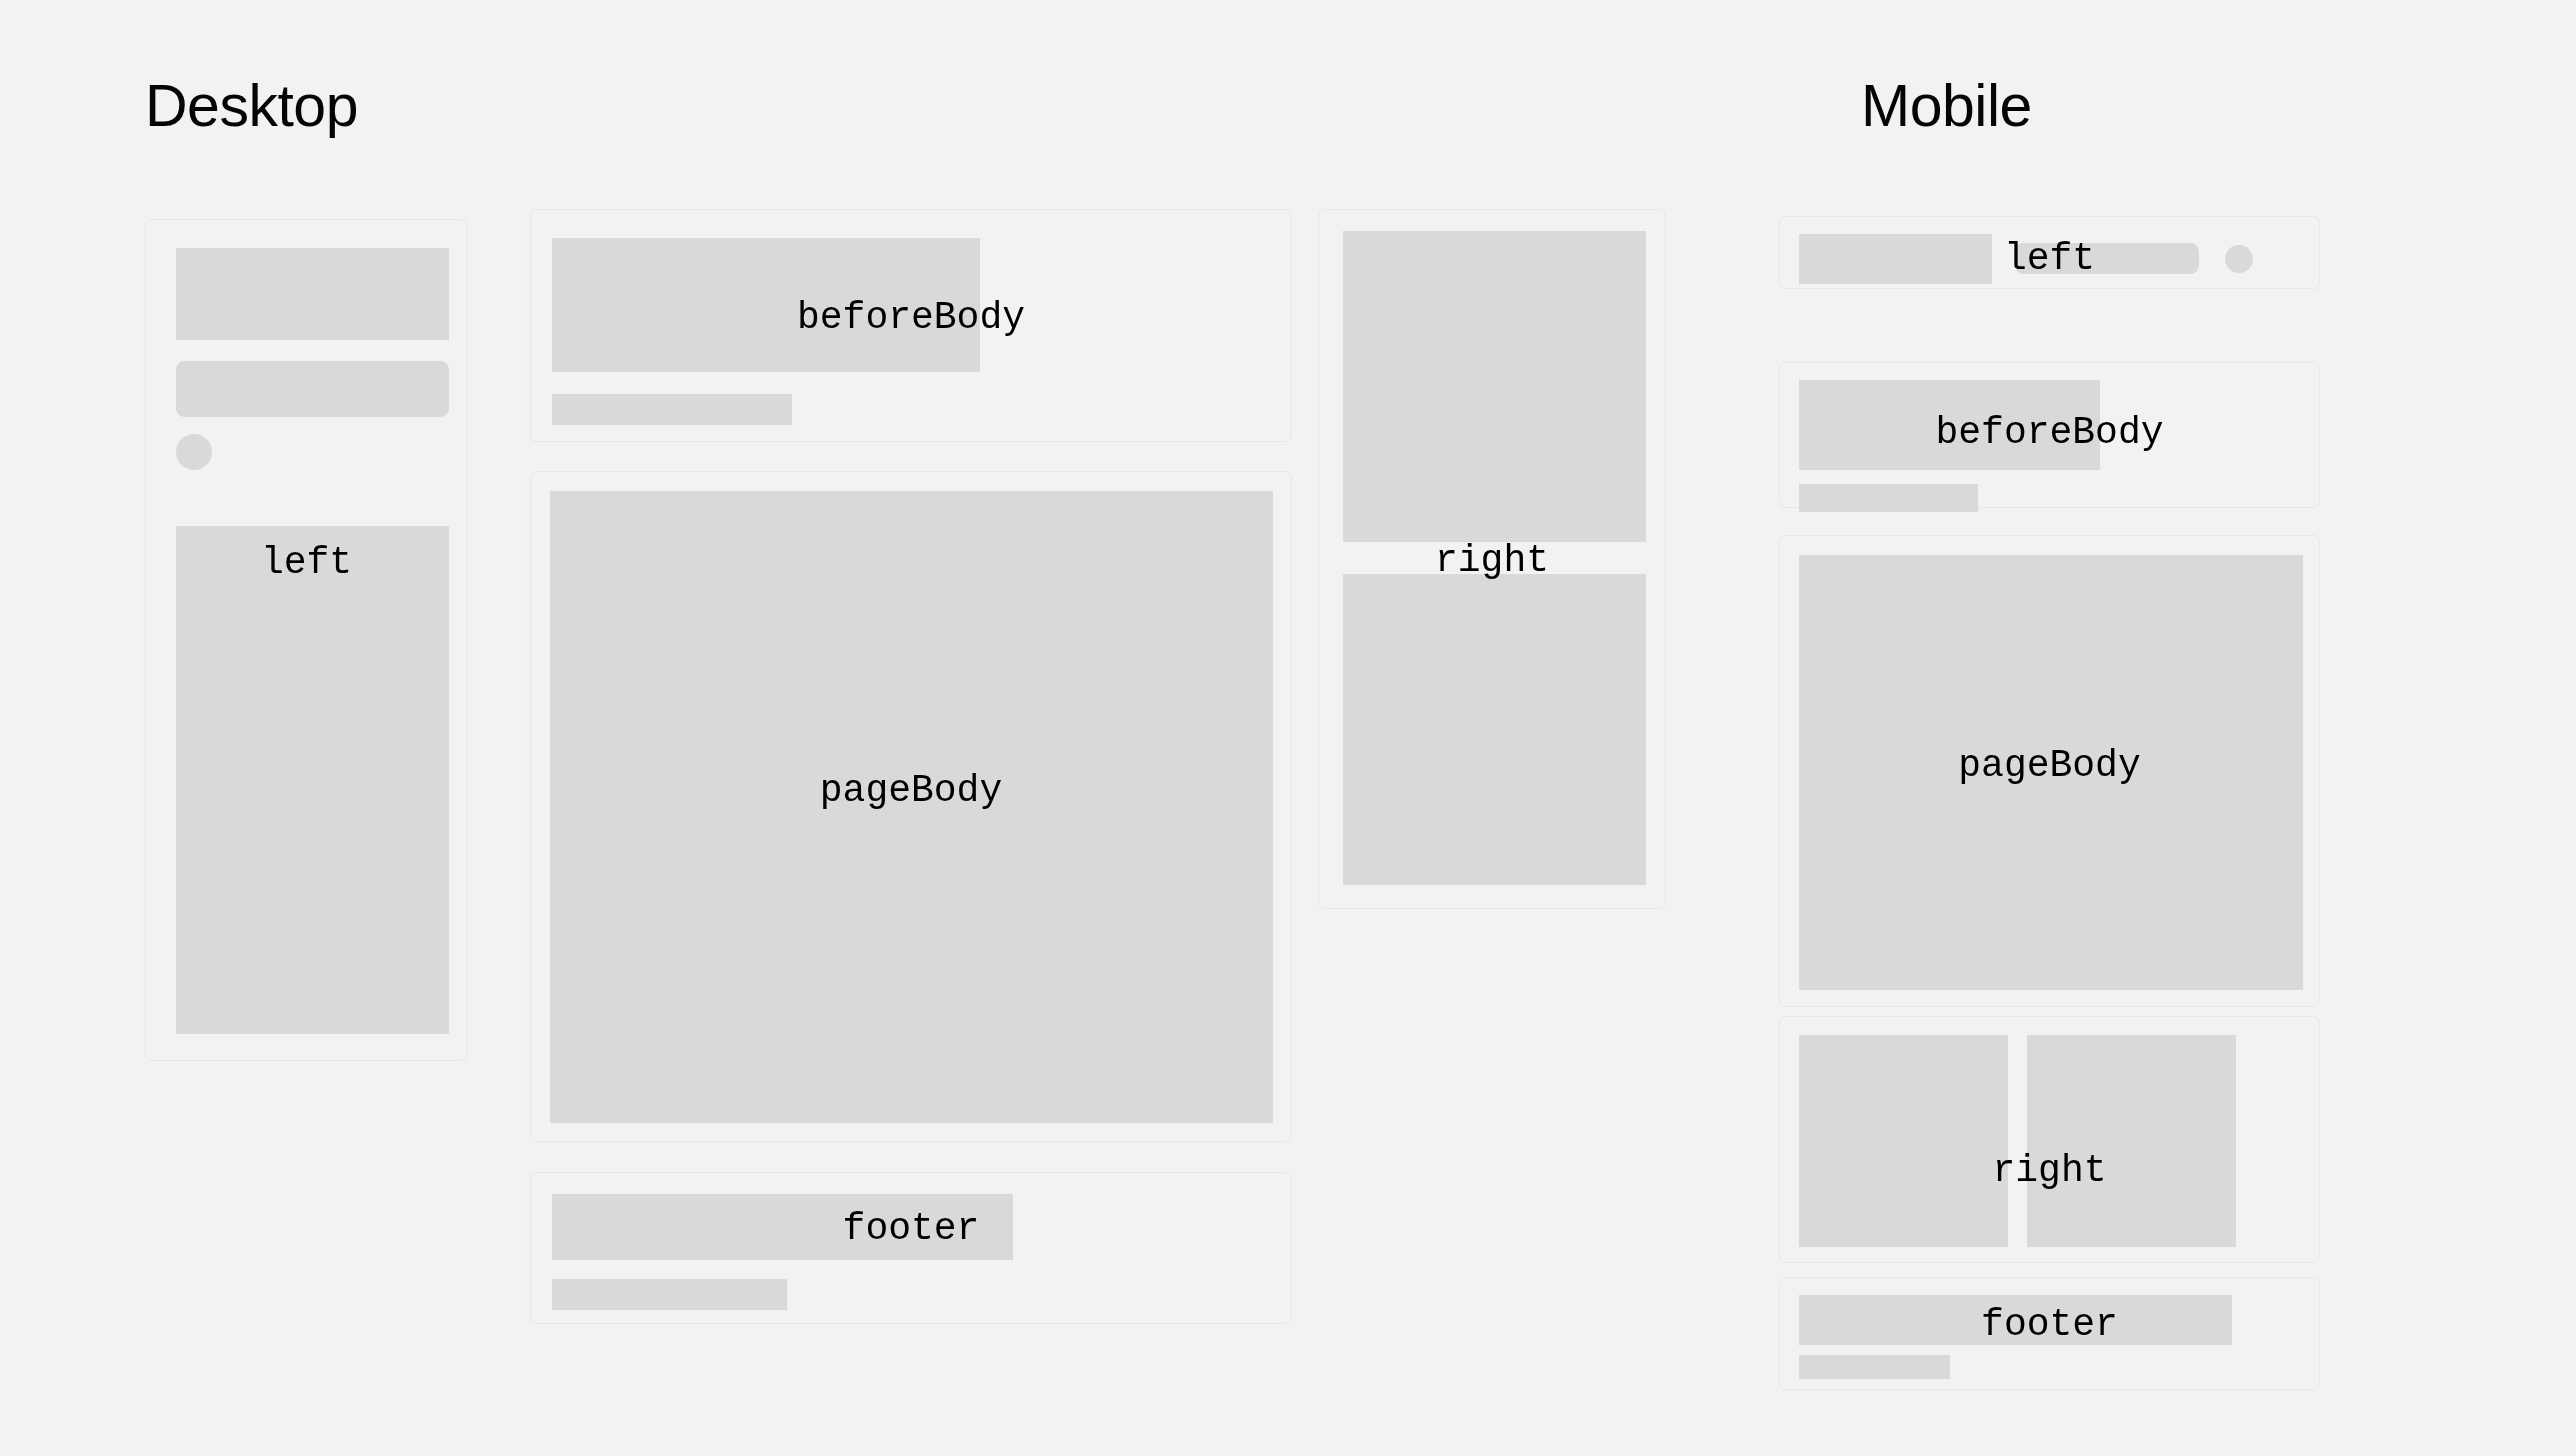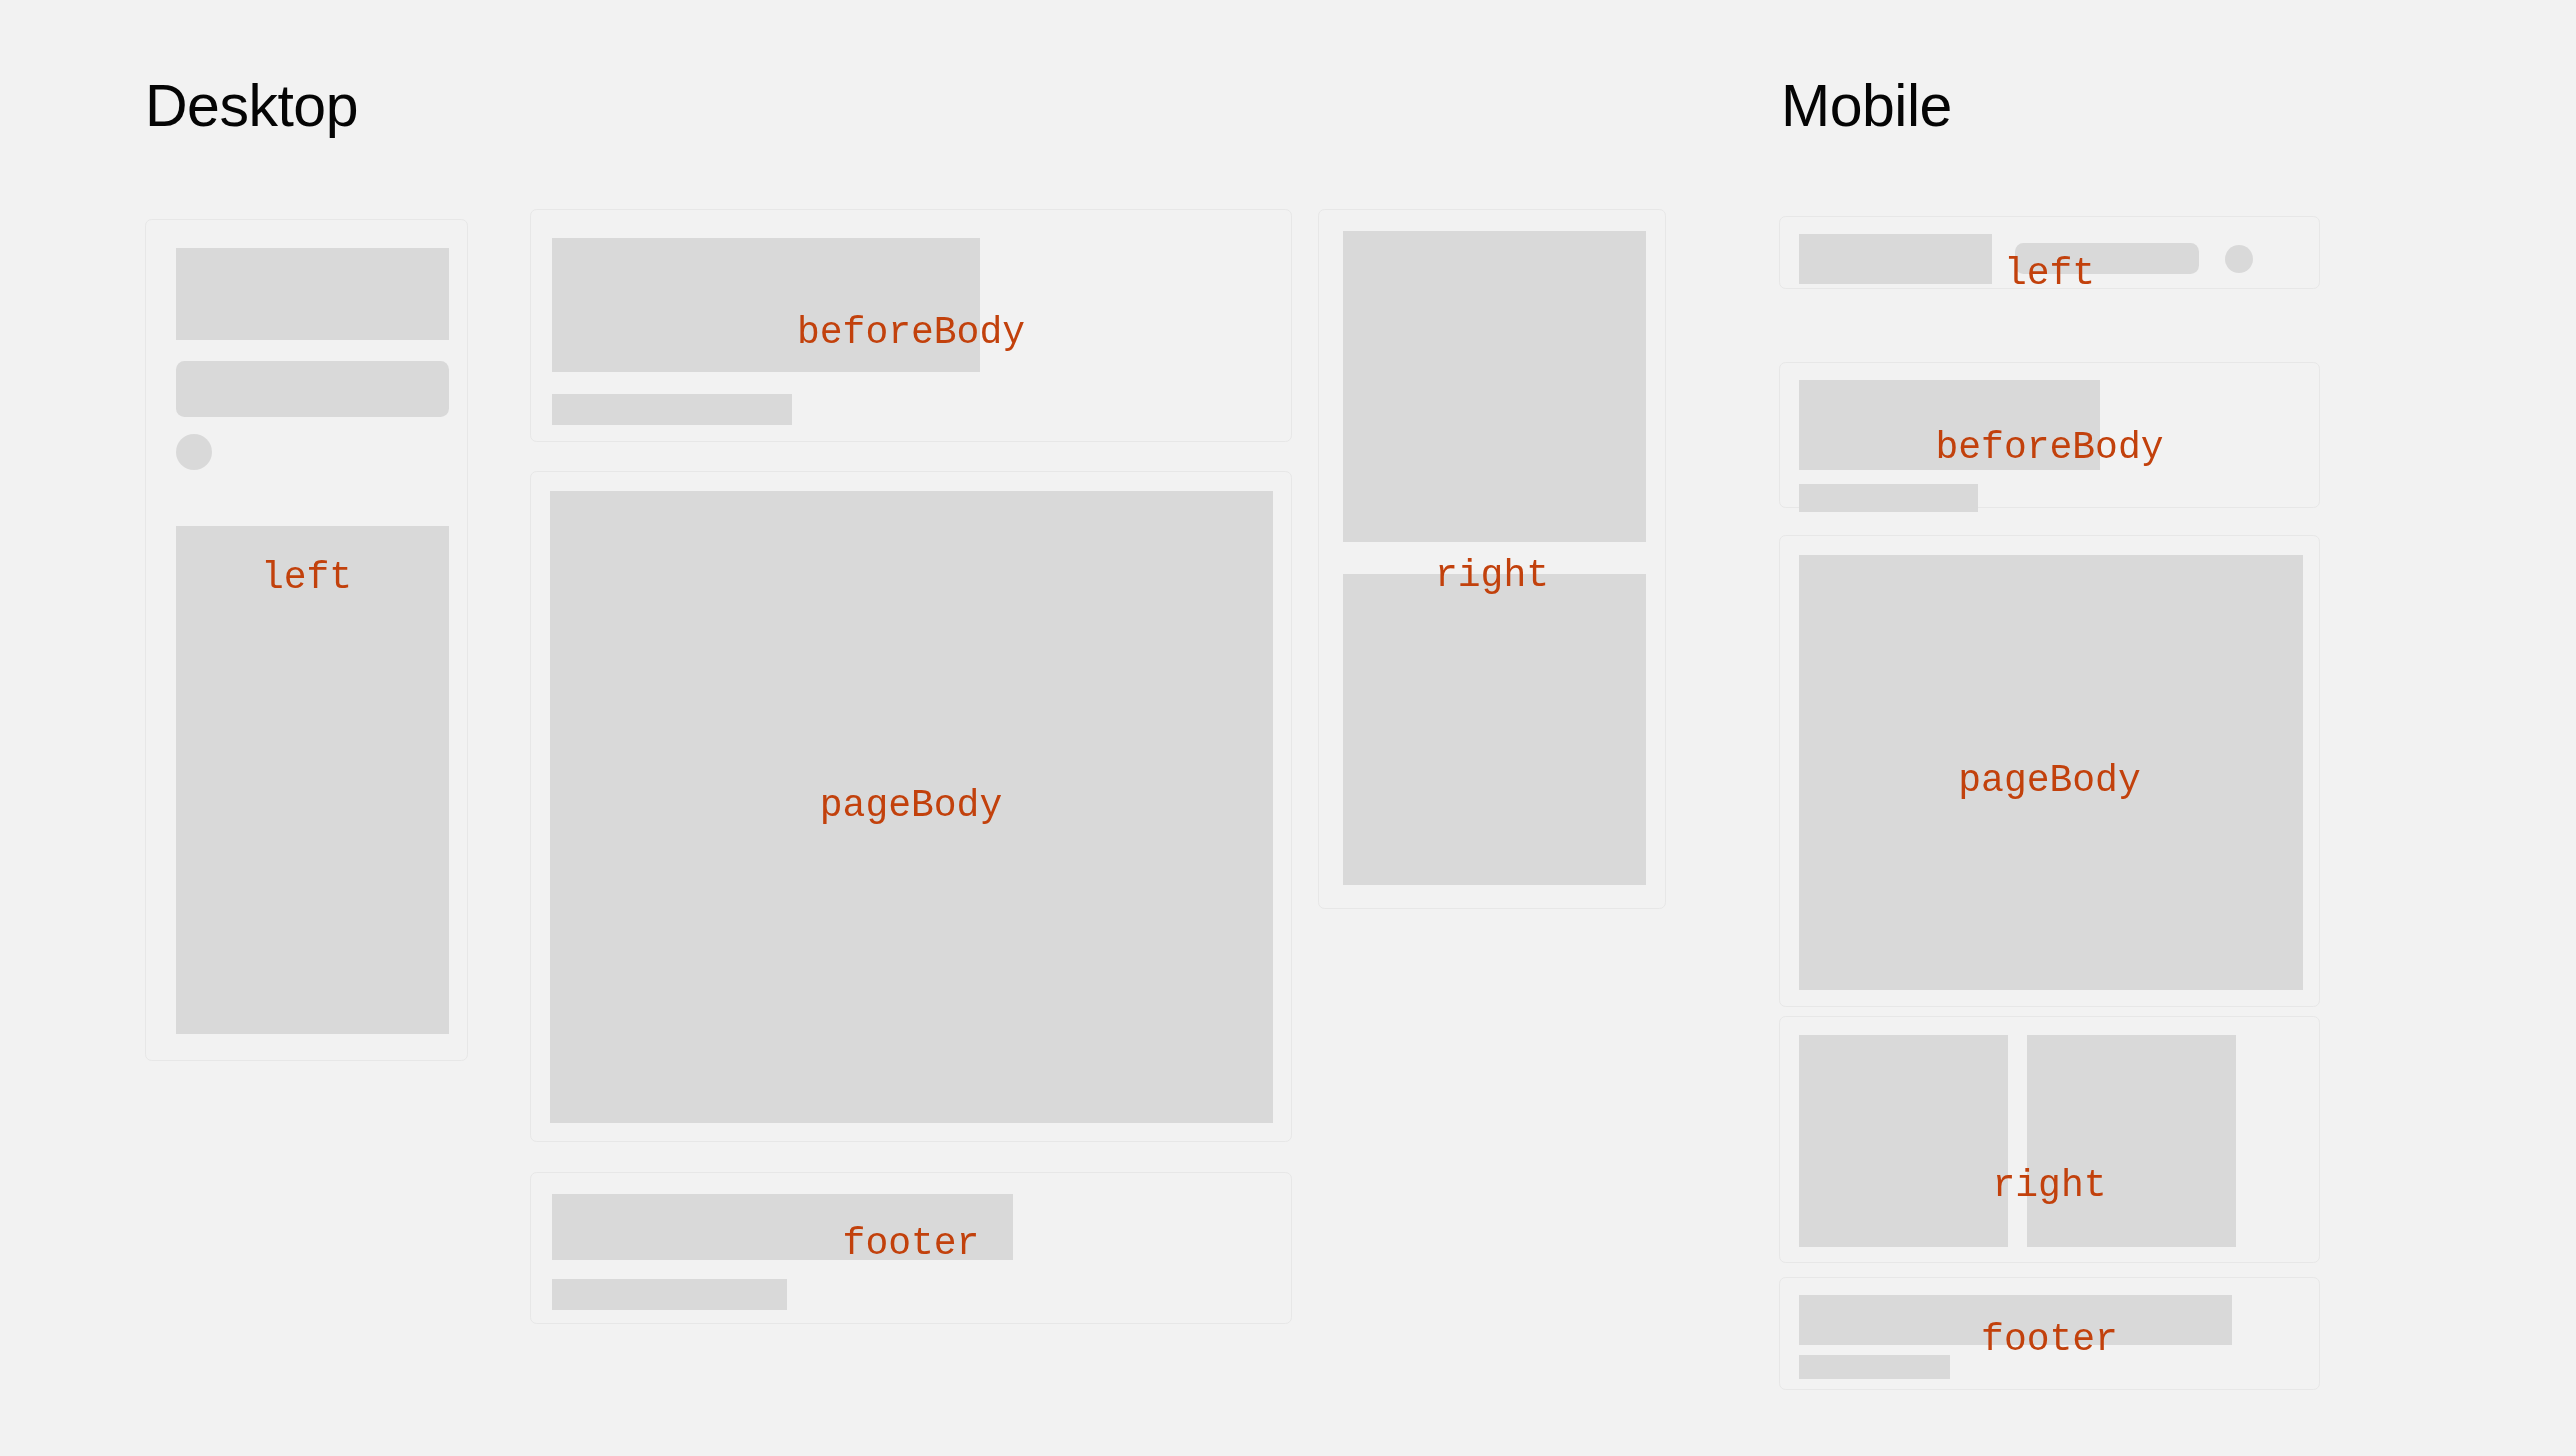--- a/index.html
+++ b/index.html
@@ -20,21 +20,21 @@
     position: absolute;
     font-family: "Liberation Sans", sans-serif;
     font-weight: normal;
     font-size: 59px;
     line-height: 1;
     color: #050505;
     letter-spacing: -0.5px;
     white-space: nowrap;
   }
   #desktop-title { left: 145px; top: 77px; }
-  #mobile-title  { left: 1781px; top: 77px; }
+  #mobile-title  { left: 1861px; top: 77px; }
 
   
   .card {
     position: absolute;
     background: #f2f2f2;
     border: 1.9px solid #e7e7e7;
     border-radius: 6.6px;
     box-sizing: border-box;
   }
 
@@ -46,26 +46,25 @@
   }
   .blk.rounded { border-radius: 8.5px; }
   .blk.circle  { border-radius: 50%; }
 
   
   .slot-label {
     position: absolute;
     font-family: "Liberation Mono", monospace;
     font-size: 38px;
     line-height: 1;
-    color: #c2410c;
+    color: #000000;
     white-space: nowrap;
     text-align: center;
     pointer-events: none;
     z-index: 5;
-    margin-top: 15px;
   }
   .slot-label.sm { font-size: 38px; }
 
   
   #desktop-left-card { left: 145px; top: 219px; width: 323px; height: 842px; }
   #d-left-b1   { left: 30px;  top: 28px;  width: 273px; height: 92px; }
   #d-left-b2   { left: 30px;  top: 141px; width: 273px; height: 56px;  }
   #d-left-dot  { left: 30px;  top: 214px; width: 36px;  height: 36px; }
   #d-left-big  { left: 30px;  top: 306px; width: 273px; height: 508px; }
   #d-left-text { left: 145px; top: 544px; width: 323px; }

